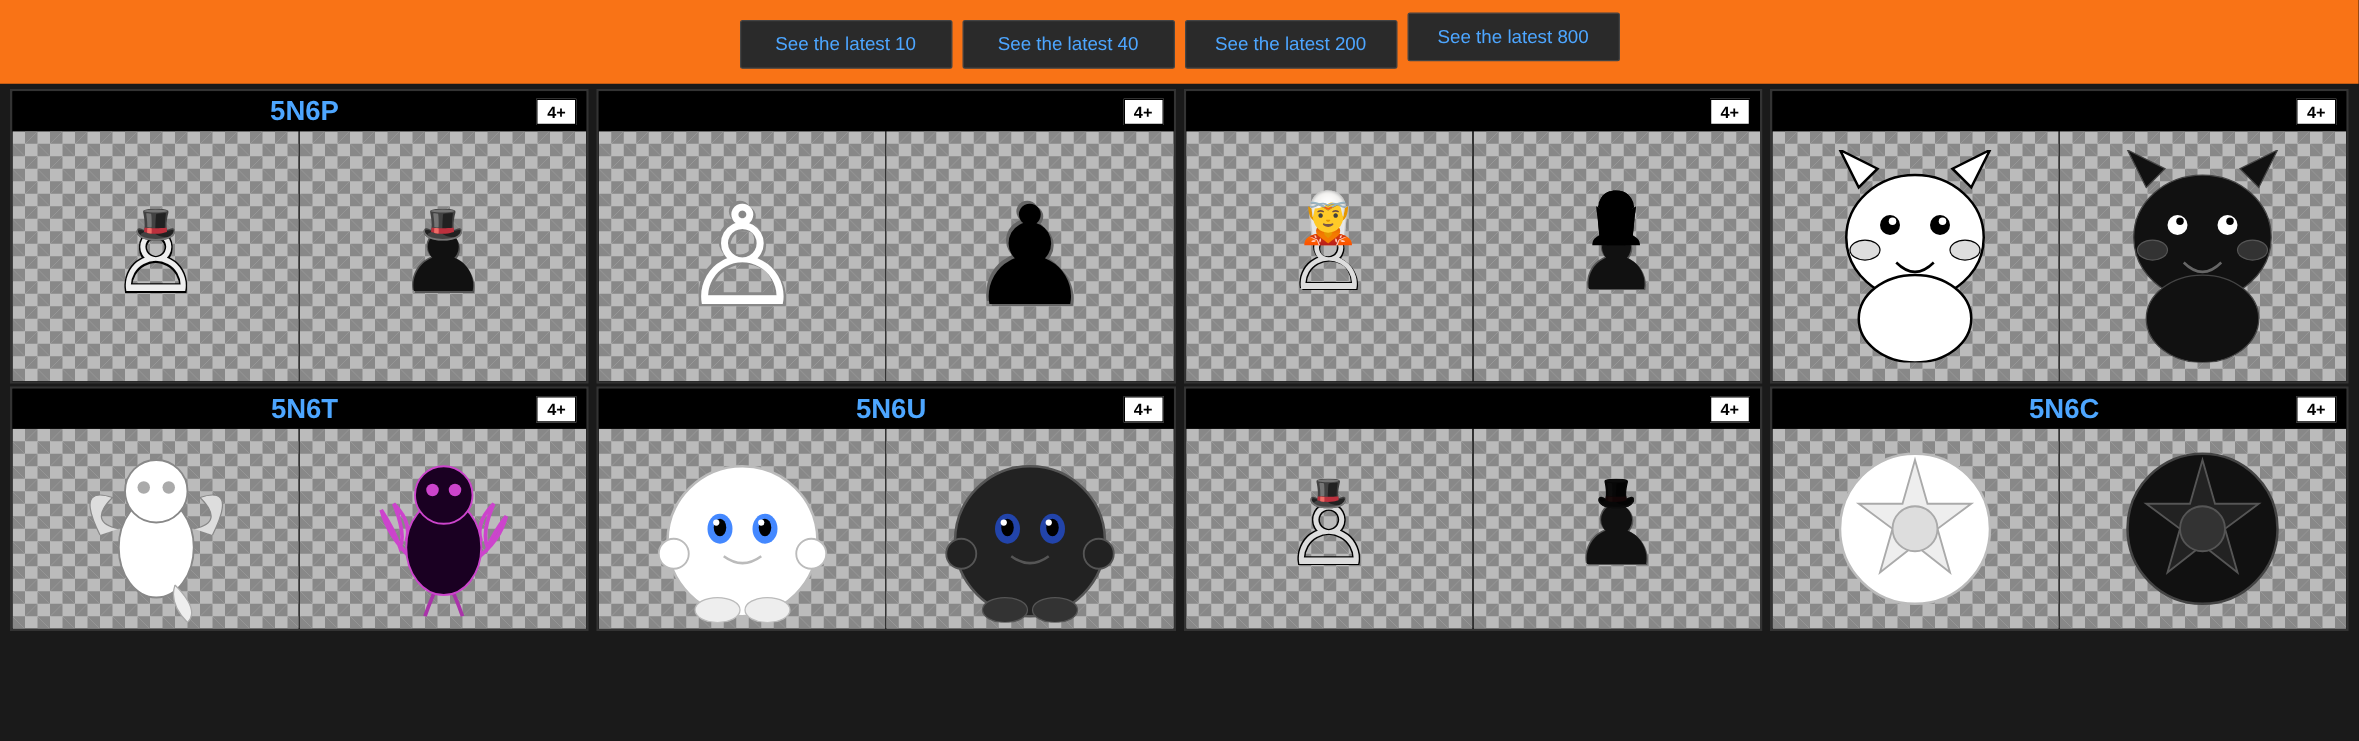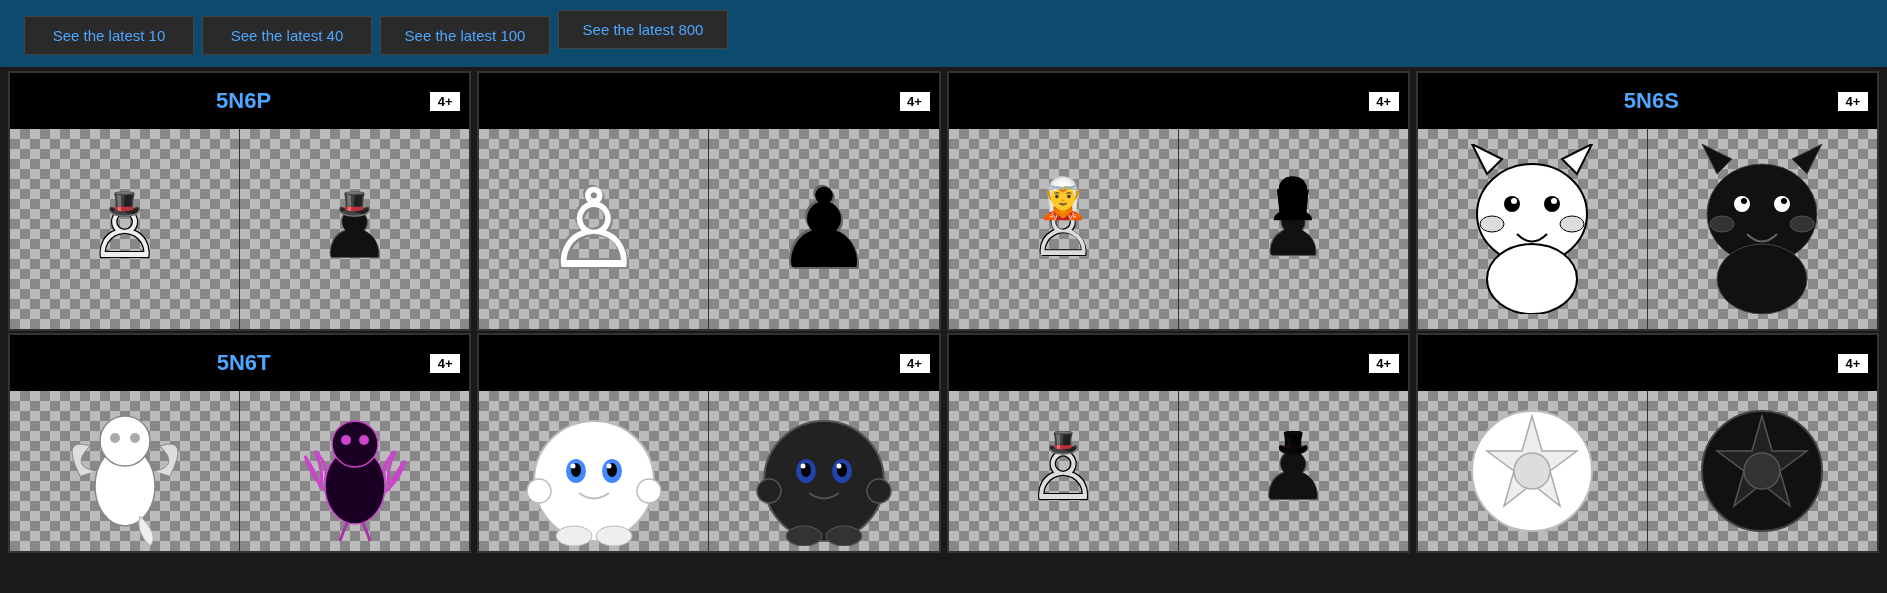--- a/index.html
+++ b/index.html
@@ -6,26 +6,27 @@
     body {
       background-color: #1a1a1a;
       color: #fff;
       font-family: Arial, sans-serif;
       width: 1887px;
       min-height: 593px;
       overflow-x: hidden;
     }
 
     .top-bar {
-      background-color: #0c4a6e;
-      padding: 8px 24px;
+      background-color: #f97316;
+      padding: 8px 0;
       display: flex;
       flex-wrap: wrap;
       gap: 8px;
       align-items: center;
+      justify-content: center;
     }
 
     .filter-btn {
       background-color: #2a2a2a;
       color: #4da6ff;
       border: 1px solid #444;
       padding: 10px 20px;
       font-size: 15px;
       cursor: pointer;
       border-radius: 2px;
@@ -64,21 +65,21 @@
       flex: 1;
       min-width: 0;
     }
 
     .card-header {
       background-color: #000;
       display: flex;
       align-items: center;
       justify-content: space-between;
       padding: 4px 8px;
-      height: 56px;
+      height: 32px;
     }
 
     .card-title {
       color: #4da6ff;
       font-size: 22px;
       font-weight: bold;
       flex: 1;
       text-align: center;
     }
 
@@ -134,21 +135,21 @@
       height: 160px;
     }
   </style>
 </head>
 <body>
 
 <div class="top-bar">
   <div class="top-row">
     <button class="filter-btn">See the latest 10</button>
     <button class="filter-btn">See the latest 40</button>
-    <button class="filter-btn">See the latest 100</button>
+    <button class="filter-btn">See the latest 200</button>
   </div>
   <div class="bottom-row">
     <button class="filter-btn">See the latest 800</button>
   </div>
 </div>
 
 <div class="cards-container">
 
   <div class="cards-row">
 
@@ -219,21 +220,20 @@
               <div style="position:absolute;top:-10px;font-size:40px;filter:grayscale(1) brightness(0);">🧝</div>
             </div>
           </div>
         </div>
       </div>
     </div>
 
     <div class="card">
       <div class="card-header">
         <div style="width:40px"></div>
-        <div class="card-title">5N6S</div>
         <div class="card-badge">4+</div>
       </div>
       <div class="card-images">
         <div class="card-image">
           <div class="checkerboard">
 
             <svg width="140" height="170" viewBox="0 0 140 170">
 
               <polygon points="25,30 10,0 40,15" fill="#fff" stroke="#000" stroke-width="2"></polygon>
               <polygon points="115,30 130,0 100,15" fill="#fff" stroke="#000" stroke-width="2"></polygon>
@@ -329,20 +329,21 @@
               <circle cx="74" cy="44" r="5" fill="#cc44cc"></circle>
             </svg>
           </div>
         </div>
       </div>
     </div>
 
     <div class="card">
       <div class="card-header">
         <div style="width:40px"></div>
+        <div class="card-title">5N6U</div>
         <div class="card-badge">4+</div>
       </div>
       <div class="card-images partial">
         <div class="card-image">
           <div class="checkerboard" style="height:100%;">
 
             <svg width="140" height="150" viewBox="0 0 140 150">
 
               <circle cx="70" cy="85" r="60" fill="#fff" stroke="#bbb" stroke-width="2"></circle>
 
@@ -411,20 +412,21 @@
               <div style="position:absolute;top:2px;font-size:26px;filter:brightness(0.1);">🎩</div>
             </div>
           </div>
         </div>
       </div>
     </div>
 
     <div class="card">
       <div class="card-header">
         <div style="width:40px"></div>
+        <div class="card-title">5N6C</div>
         <div class="card-badge">4+</div>
       </div>
       <div class="card-images partial">
         <div class="card-image">
           <div class="checkerboard" style="height:100%;">
 
             <svg width="140" height="150" viewBox="0 0 140 150">
 
               <circle cx="70" cy="75" r="60" fill="#fff" stroke="#bbb" stroke-width="2"></circle>
 

